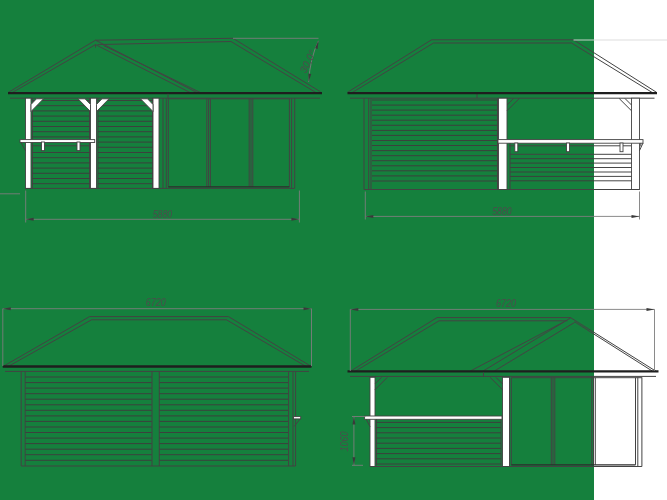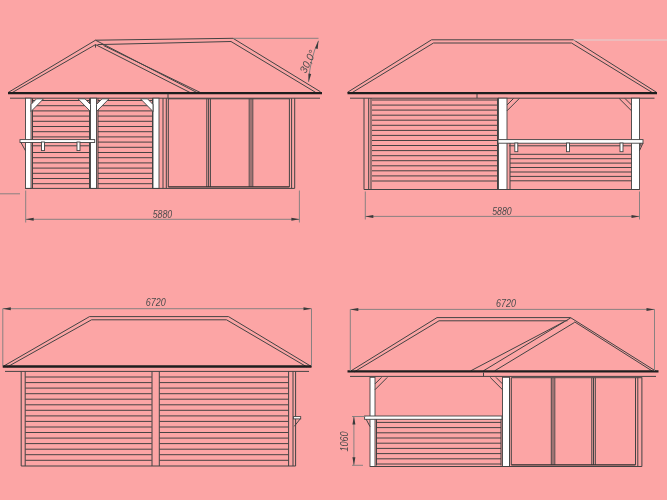--- a/index.html
+++ b/index.html
@@ -1,16 +1,16 @@
 <!DOCTYPE html>
 <html><head>
 <meta charset="utf-8">
 <style>
   html,body{margin:0;padding:0;background:#ffffff;}
-  .sheet{width:667px;height:500px;position:relative;background:#fca5a5;
+  .sheet{width:594px;height:500px;position:relative;background:#15803d;
     font-family:"Liberation Sans", sans-serif;}
   svg{display:block;}
   .thin{stroke:#434343;stroke-width:1;fill:none;}
   .slat{stroke:#3d3d3d;stroke-width:0.95;fill:none;}
   .thick{stroke:#1e1e1e;stroke-width:2.4;fill:none;}
   .med{stroke:#2d2d2d;stroke-width:1.2;fill:none;}
   .dim{stroke:#7d7d7d;stroke-width:0.9;fill:none;}
   .arr{fill:#3a3a3a;stroke:none;}
   .wfill{fill:#ffffff;stroke:#434343;stroke-width:0.9;}
   text{font-family:"Liberation Sans", sans-serif;font-style:italic;fill:#4c4c4c;}

